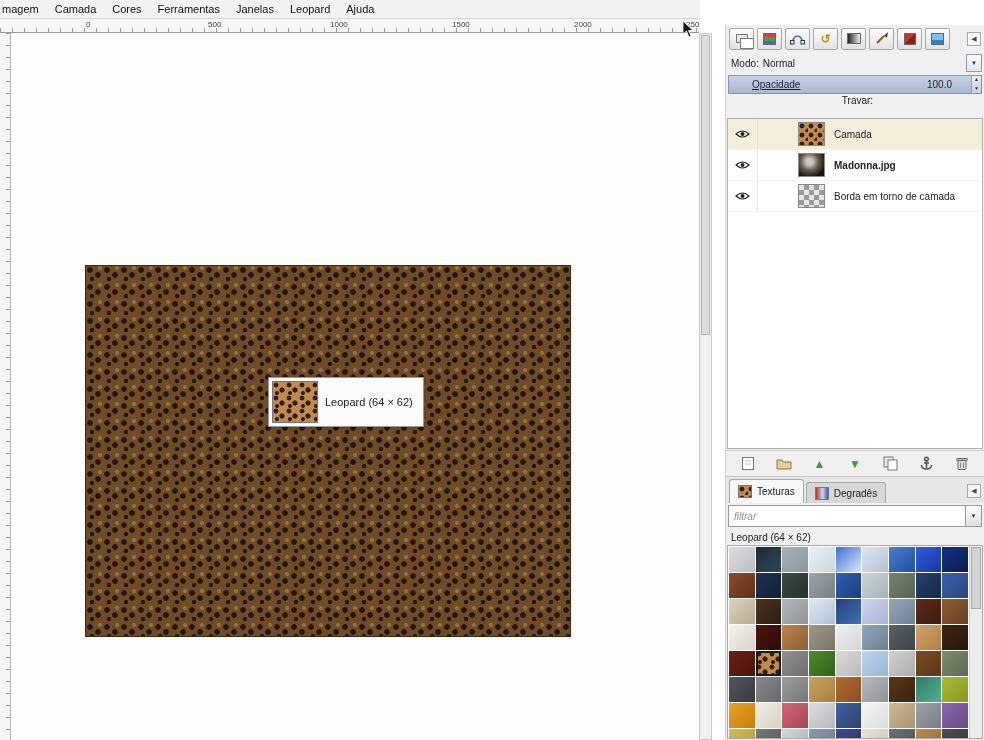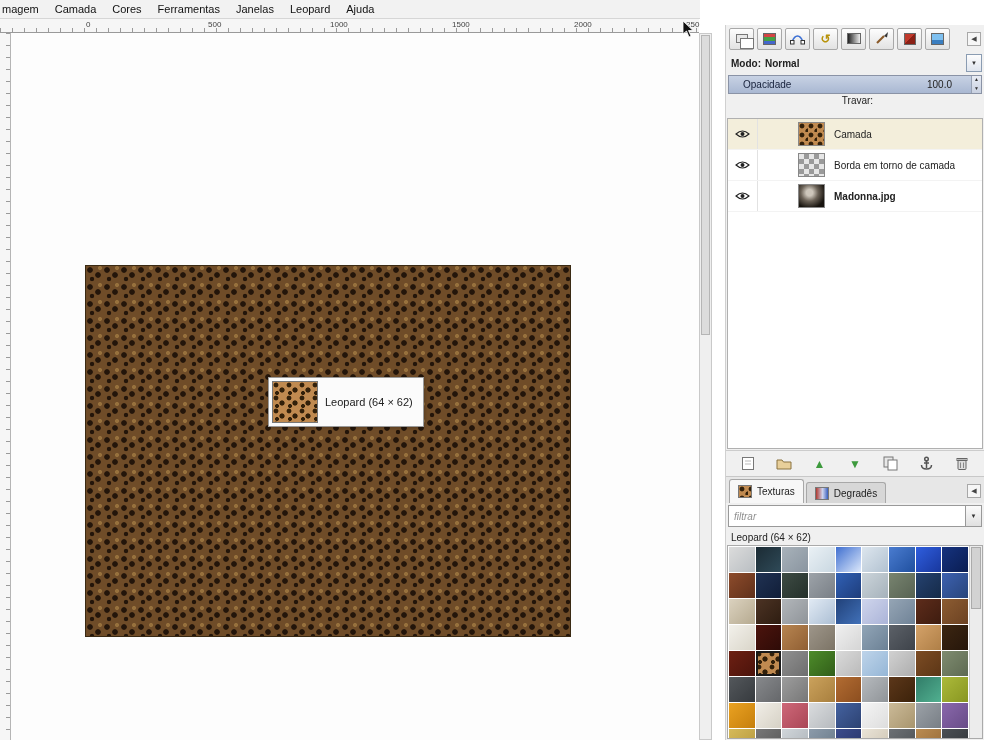--- a/index.html
+++ b/index.html
@@ -70,28 +70,28 @@
     background:linear-gradient(180deg,#d44444 0 33%,#44a044 33% 66%,#4466cc 66%); }
   .ic-history { color:#b8930a; font-size:12px; line-height:12px; font-weight:bold; }
   .ic-gradient { width:14px; height:11px; border:1px solid #666; background:linear-gradient(90deg,#222,#eee); }
   .ic-pattern { width:12px; height:12px; border:1px solid #666;
     background:linear-gradient(135deg,#c0392b 0 50%,#8a2015 50%); }
   .ic-image { width:13px; height:12px; border:1px solid #666;
     background:linear-gradient(180deg,#7ec0f0 0 55%,#3a7ec0 55%); }
   .dock-collapse { margin-left:auto; width:14px; height:14px; border:1px solid #a8a8a8;
     background:#f6f6f6; font-size:7px; color:#444; display:flex; align-items:center; justify-content:center; }
 
-  .mode-row { height:22px; display:flex; align-items:center; gap:4px; padding:0 2px 0 5px;font-weight:bold; }
+  .mode-row { height:22px; display:flex; align-items:center; gap:4px; padding:0 2px 0 5px; }
   .combo-arrow { margin-left:auto; width:16px; height:18px; border:1px solid #8a9cb2;
     background:linear-gradient(#fdfdfd,#dfe5ee); font-size:6px; color:#333;
     display:flex; align-items:center; justify-content:center; }
 
   .opacity-row { height:19px; margin:1px 2px; border:1px solid #8a93a6; position:relative;
     background:linear-gradient(#c8d2e4,#a9b8d2); display:flex; align-items:center; }
-  .opacity-label { padding-left:14px; color:#16203a; }
+  .opacity-label { padding-left:23px; color:#16203a;text-decoration:underline; }
   .opacity-value { margin-left:auto; padding-right:19px; }
   .spinner { width:10px; align-self:stretch; border-left:1px solid #98a2b4; display:flex;
     flex-direction:column; background:linear-gradient(#e8ecf4,#c8d0e0); }
   .spinner span { flex:1; font-size:5px; line-height:7px; text-align:center; color:#333; }
 
   .lock-row { height:22px; display:flex; align-items:center; gap:6px; padding-left:5px;flex-direction:column; }
   .lock-checker { width:14px; height:14px; border:1px solid #999;
     background:repeating-conic-gradient(#b0b0b0 0 25%,#e9e9e9 0 50%) 0 0/7px 7px; }
 
   .layers-list { flex:1; background:#fff; border:1px solid #b0b0b0; margin:1px; overflow:hidden; }
@@ -262,33 +262,33 @@
           <div class="layer-name">Camada</div>
         </div>
         <div class="layer-row">
           <div class="eye-cell">
             <svg width="15" height="10" viewBox="0 0 15 10">
               <path d="M1 5 Q7.5 -1 14 5 Q7.5 11 1 5 Z" fill="none" stroke="#222" stroke-width="1.1"></path>
               <circle cx="7.5" cy="5" r="2" fill="#222"></circle>
             </svg>
           </div>
           <div class="link-cell"></div>
-          <div class="layer-thumb thumb-checker"></div>
-          <div class="layer-name">Borda em torno de camada</div>
+          <div class="layer-thumb thumb-photo"></div>
+          <div class="layer-name bold">Madonna.jpg</div>
         </div>
         <div class="layer-row">
           <div class="eye-cell">
             <svg width="15" height="10" viewBox="0 0 15 10">
               <path d="M1 5 Q7.5 -1 14 5 Q7.5 11 1 5 Z" fill="none" stroke="#222" stroke-width="1.1"></path>
               <circle cx="7.5" cy="5" r="2" fill="#222"></circle>
             </svg>
           </div>
           <div class="link-cell"></div>
-          <div class="layer-thumb thumb-photo"></div>
-          <div class="layer-name bold">Madonna.jpg</div>
+          <div class="layer-thumb thumb-checker"></div>
+          <div class="layer-name">Borda em torno de camada</div>
         </div>
       </div>
 
     <div class="action-row">
       <div class="act-btn">
         <svg width="14" height="15">
             <rect x="1.5" y="1.5" width="11" height="12" fill="#fff" stroke="#777"></rect>
             <line x1="4" y1="5" x2="10" y2="5" stroke="#bbb"></line>
             <line x1="4" y1="8" x2="10" y2="8" stroke="#bbb"></line>
           </svg>

